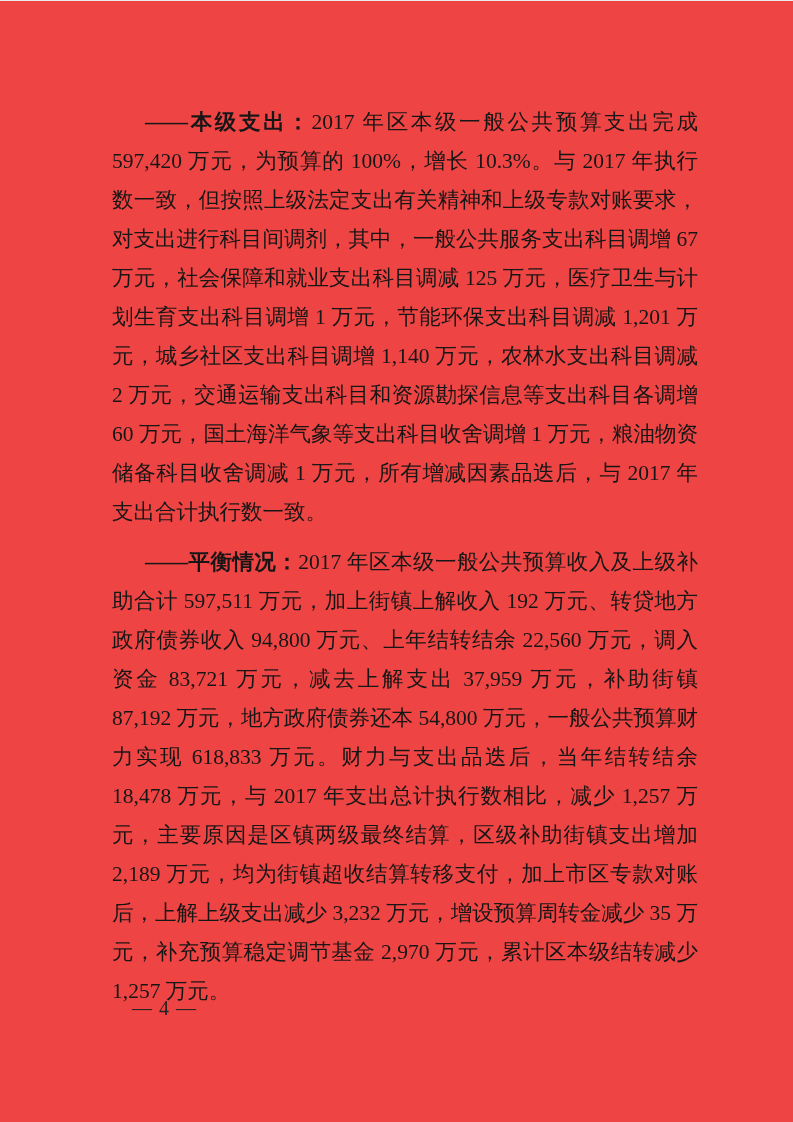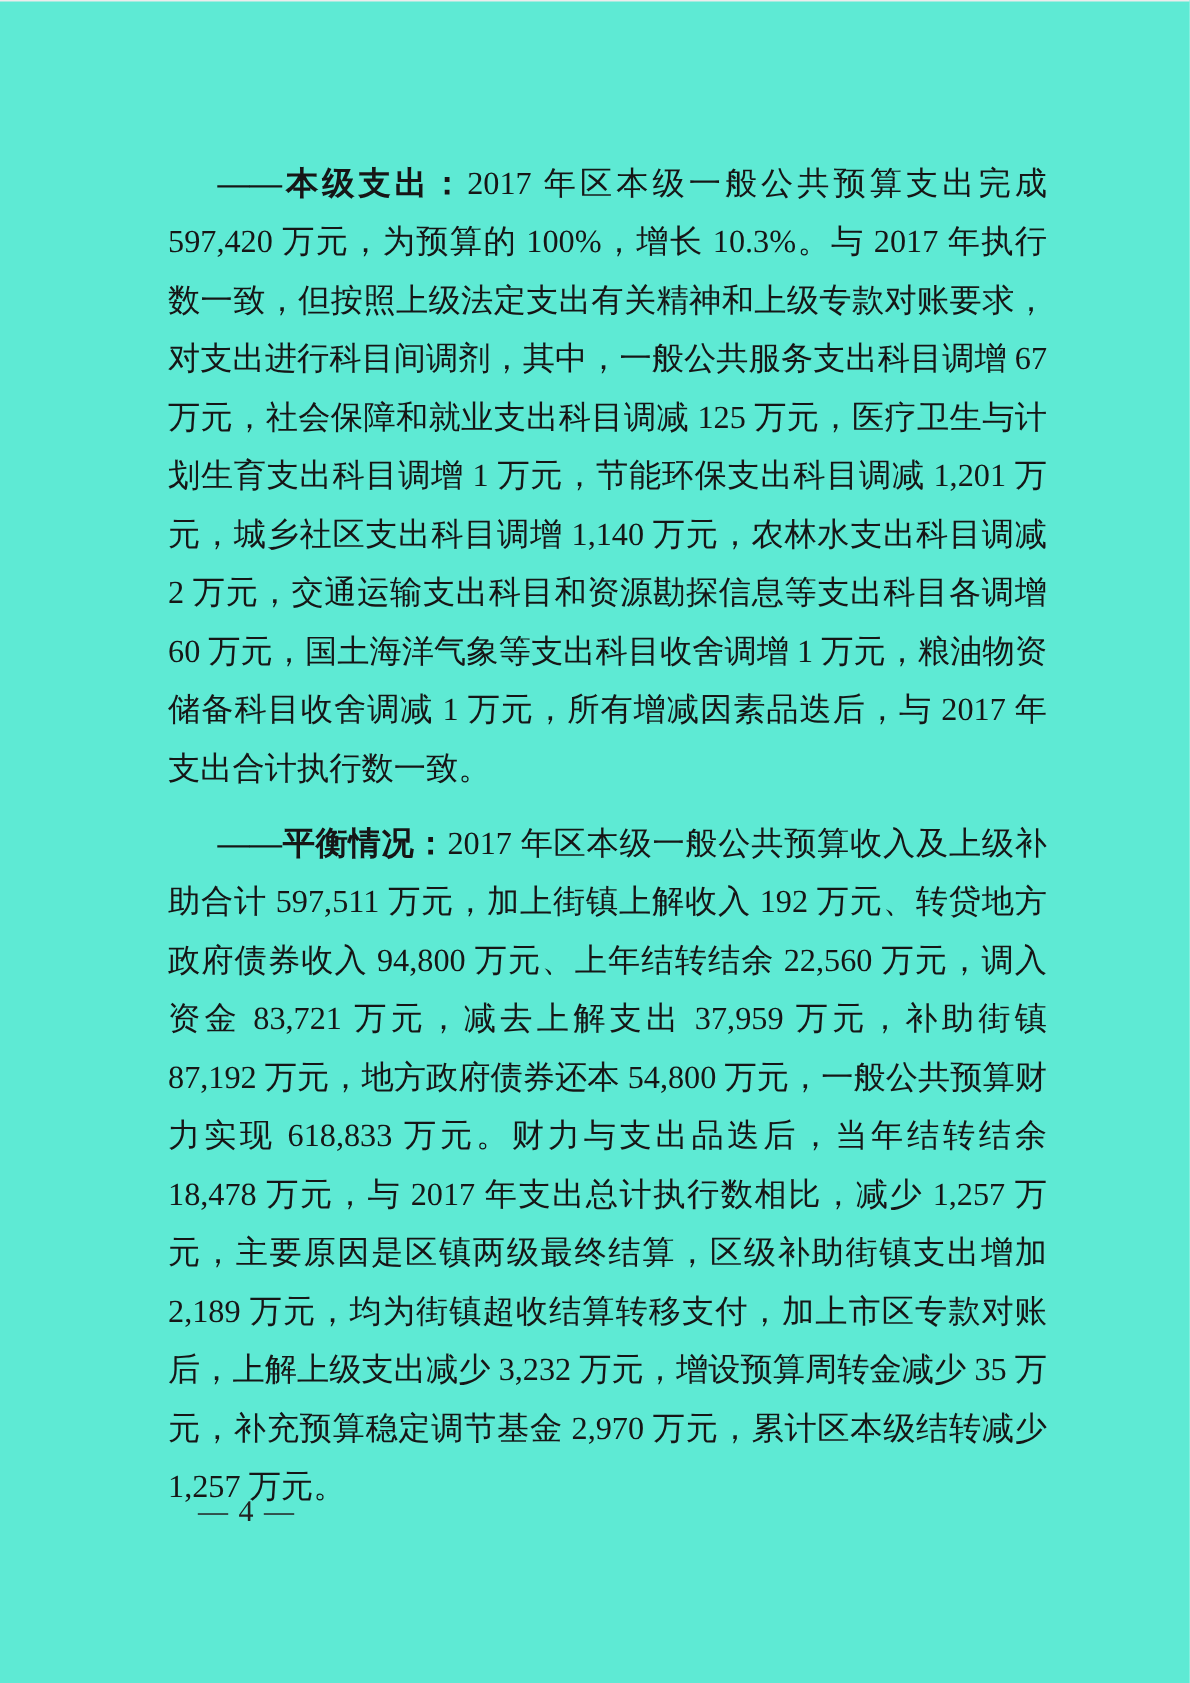--- a/index.html
+++ b/index.html
@@ -10,21 +10,21 @@
     width: 793px;
     height: 1122px;
     background: #ffffff;
     font-family: "Liberation Serif", "DejaVu Serif", serif;
     color: #161616;
   }
   .page {
     position: relative;
     width: 793px;
     height: 1122px;
-    background: #5eead4;
+    background: #ef4444;
     overflow: hidden;
     border-top: 1px solid #ececec; 
     box-sizing: border-box;
   }
   .content {
     position: absolute;
     left: 112px;
     top: 102px;
     width: 586px;
   }

